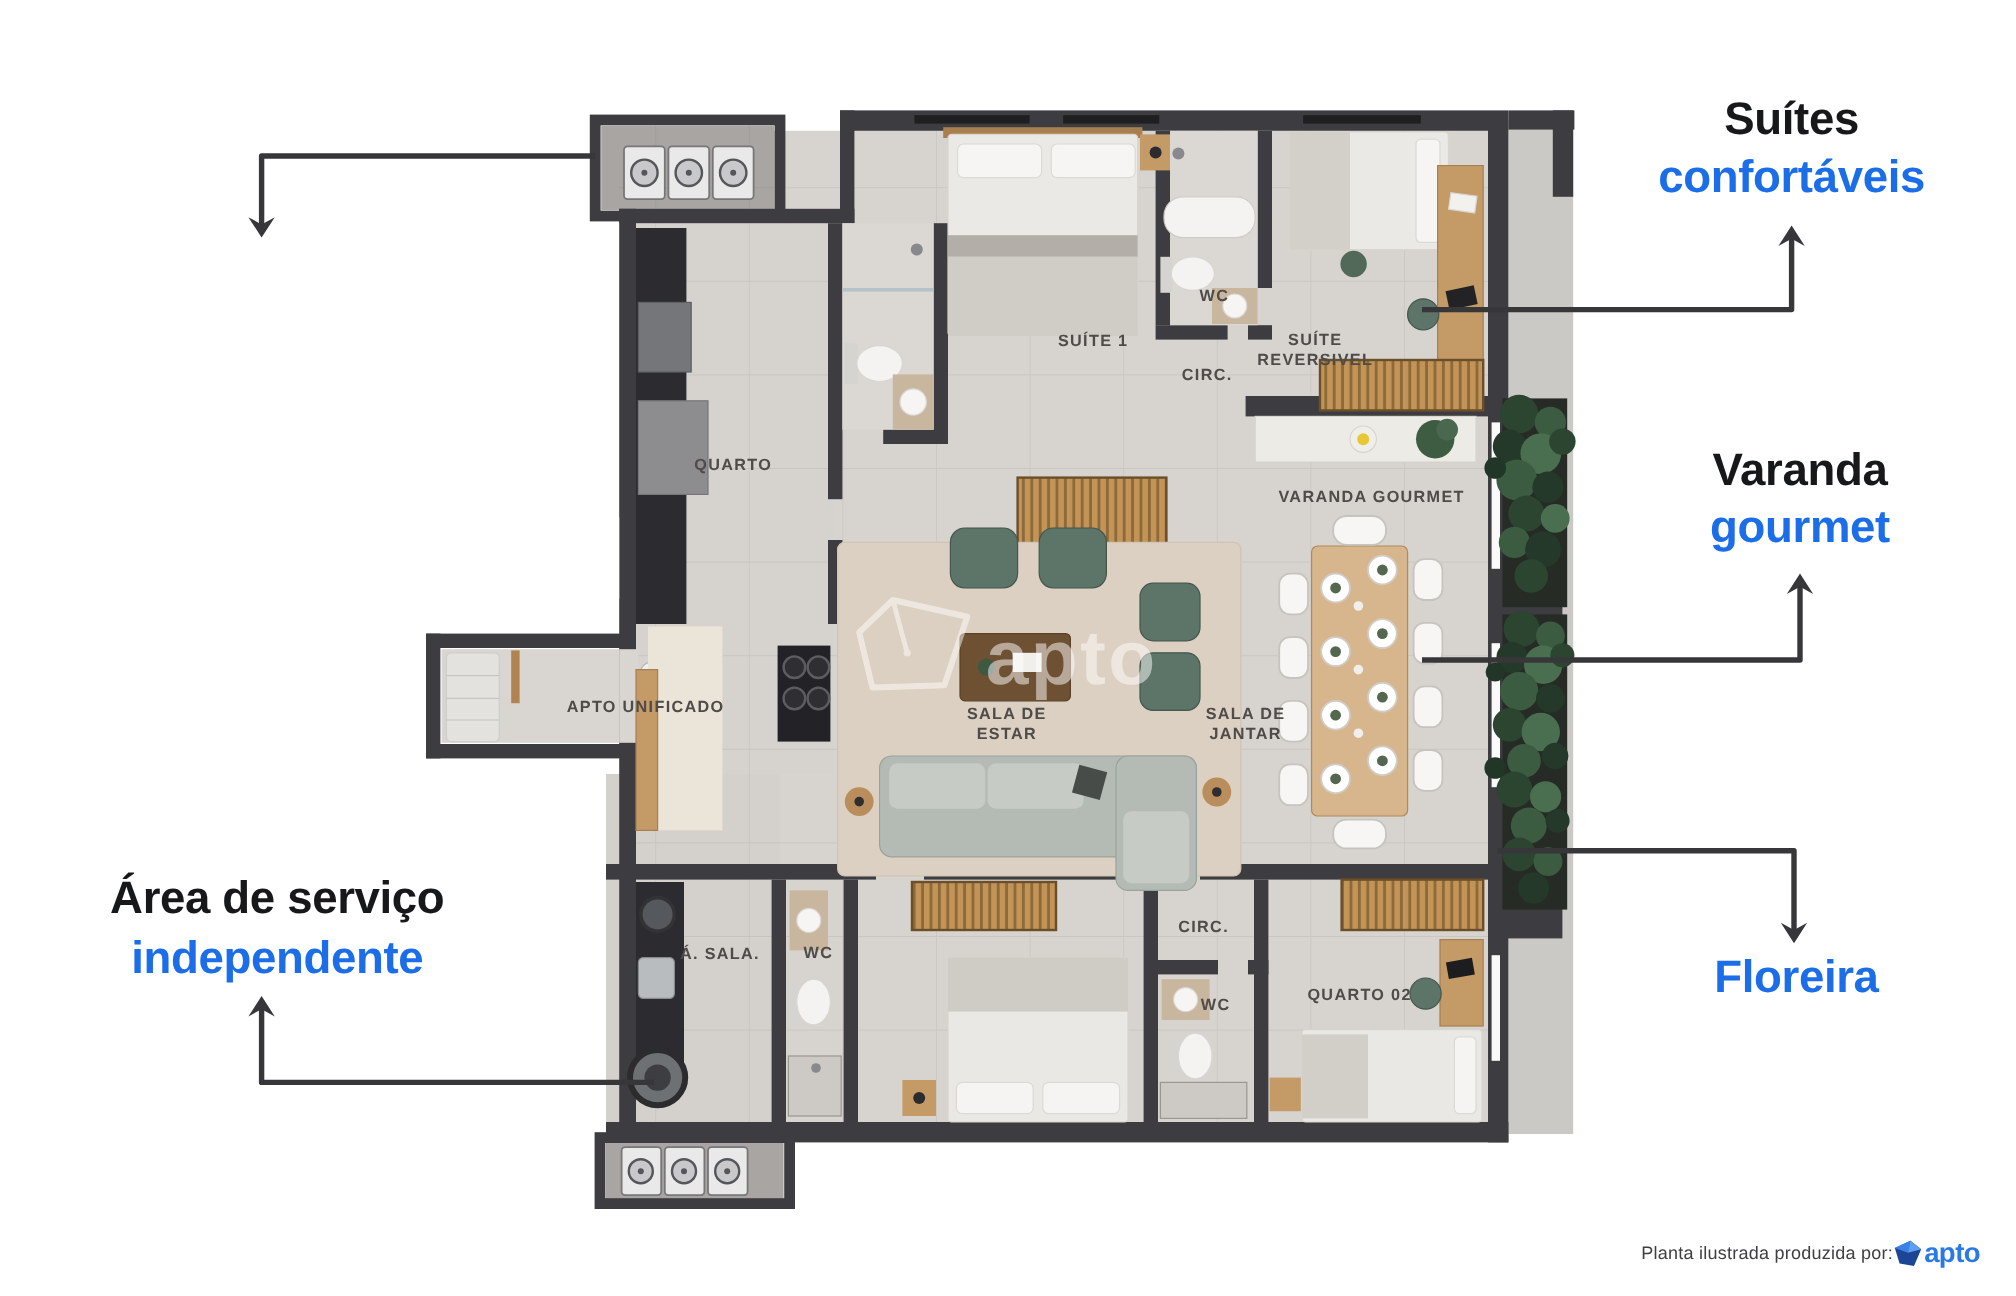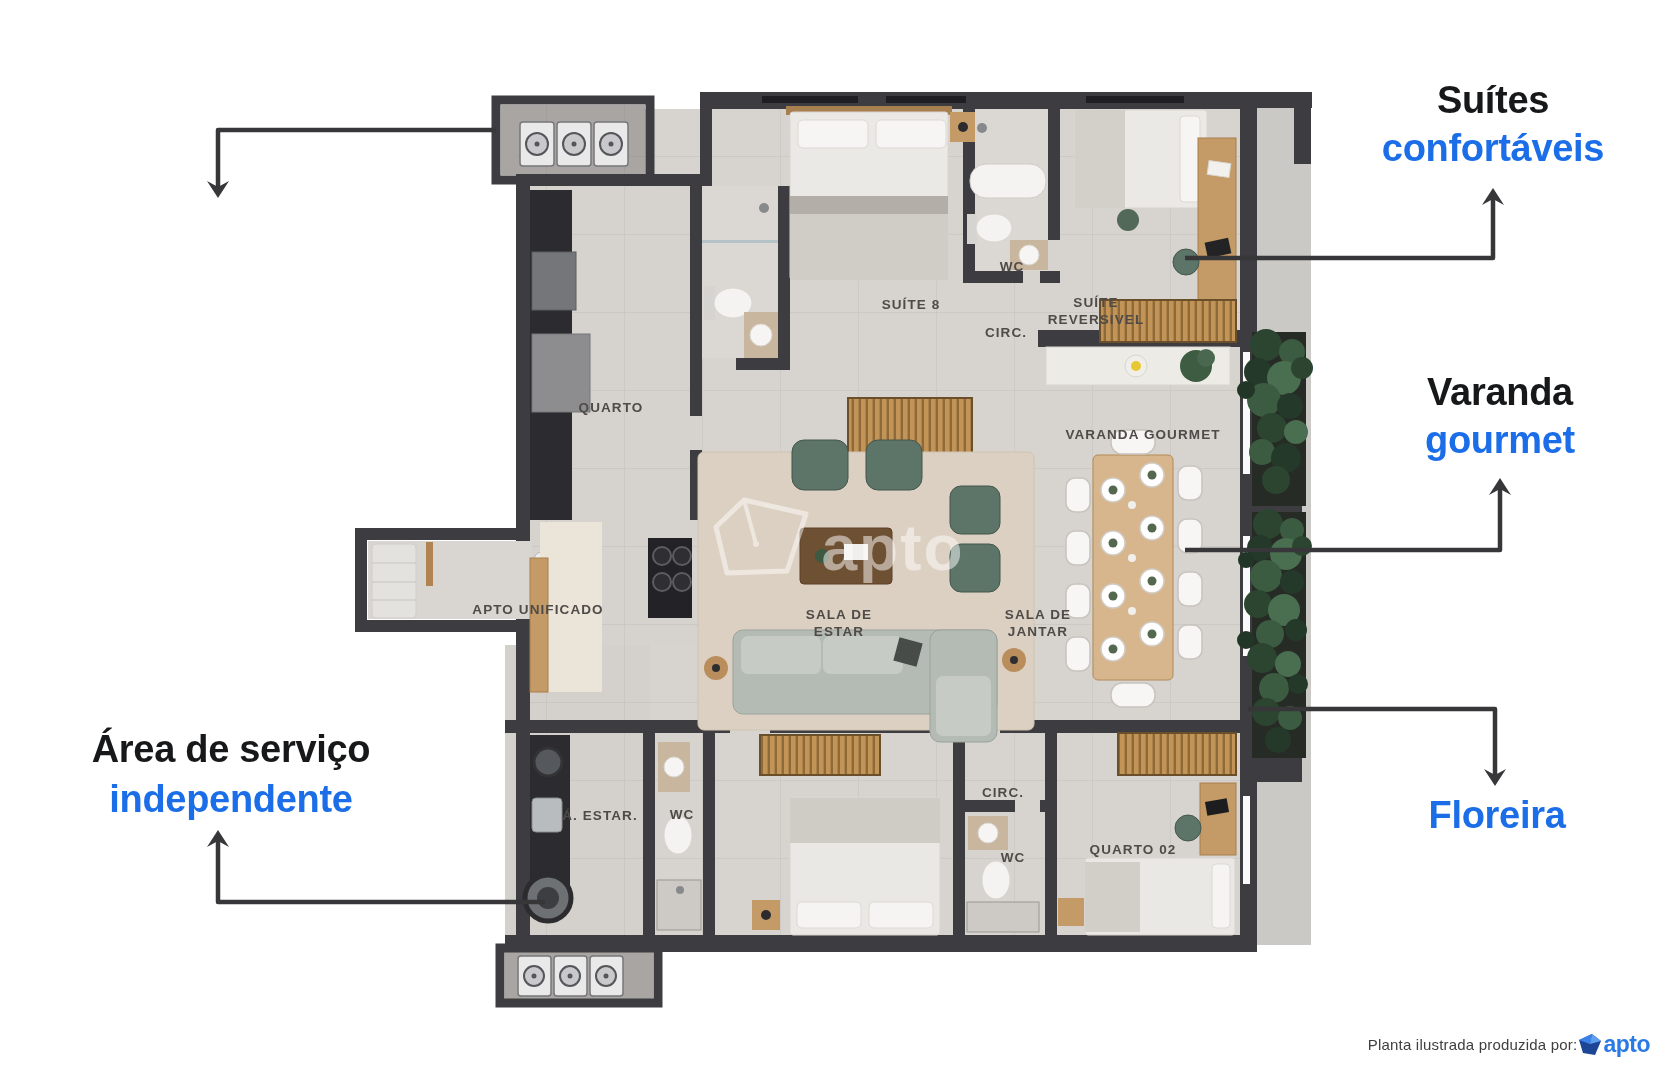--- a/index.html
+++ b/index.html
@@ -2,21 +2,21 @@
 <html><head>
 <meta charset="utf-8">
 <style>
   html,body{margin:0;padding:0;background:#ffffff;}
   #stage{position:relative;width:1680px;height:1080px;background:#ffffff;overflow:hidden;
          font-family:"Liberation Sans",sans-serif;}
   #plan-svg{position:absolute;left:0;top:0;z-index:1;}
   
   .rlabel{position:absolute;z-index:3;transform:translate(-50%,-50%);
           font:600 13.5px/1.25 "Liberation Sans",sans-serif;color:#4e4b48;
-          letter-spacing:1.1px;text-align:center;white-space:pre-line;margin-top:20px;}
+          letter-spacing:1.1px;text-align:center;white-space:pre-line;}
   
   .callout{position:absolute;z-index:3;width:440px;text-align:center;
            font-weight:600;font-size:38px;line-height:50px;color:#17181a;letter-spacing:-0.3px;}
   .callout .blue{color:#1b6ee8;}
   #co-ac{left:30px;top:190px;}
   #co-suites{left:1293px;top:76px;width:400px;line-height:48px;}
   #co-varanda{left:1300px;top:368px;width:400px;line-height:48px;}
   #co-floreira{left:1297px;top:790px;width:400px;}
   #co-servico{left:31px;top:724px;width:400px;}
   
@@ -380,32 +380,32 @@
       <path d="M218,198 L207,181 L218,187 L229,181 Z"></path>
       <path d="M1493,188 L1482,205 L1493,199 L1504,205 Z"></path>
       <path d="M1500,478 L1489,495 L1500,489 L1511,495 Z"></path>
       <path d="M1495,786 L1484,769 L1495,775 L1506,769 Z"></path>
       <path d="M218,830 L207,847 L218,841 L229,847 Z"></path>
     </g>
   </g>
 </svg>
 
 <div class="rlabel" style="left:611px;top:388px">QUARTO</div>
-<div class="rlabel" style="left:911px;top:285px">SUÍTE 8</div>
+<div class="rlabel" style="left:911px;top:285px">SUÍTE 1</div>
 <div class="rlabel" style="left:1012px;top:247px">WC</div>
 <div class="rlabel" style="left:1096px;top:292px">SUÍTE
 REVERSIVEL</div>
 <div class="rlabel" style="left:1006px;top:313px">CIRC.</div>
 <div class="rlabel" style="left:1143px;top:415px">VARANDA GOURMET</div>
 <div class="rlabel" style="left:538px;top:590px">APTO UNIFICADO</div>
 <div class="rlabel" style="left:839px;top:604px">SALA DE
 ESTAR</div>
 <div class="rlabel" style="left:1038px;top:604px">SALA DE
 JANTAR</div>
-<div class="rlabel" style="left:600px;top:796px">Á. ESTAR.</div>
+<div class="rlabel" style="left:600px;top:796px">Á. SALA.</div>
 <div class="rlabel" style="left:682px;top:795px">WC</div>
 <div class="rlabel" style="left:1003px;top:773px">CIRC.</div>
 <div class="rlabel" style="left:1133px;top:830px">QUARTO 02</div>
 <div class="rlabel" style="left:1013px;top:838px">WC</div>
 
 <div class="callout" id="co-suites">
   <div>Suítes</div>
   <div class="blue">confortáveis</div>
 </div>
 <div class="callout" id="co-varanda">

